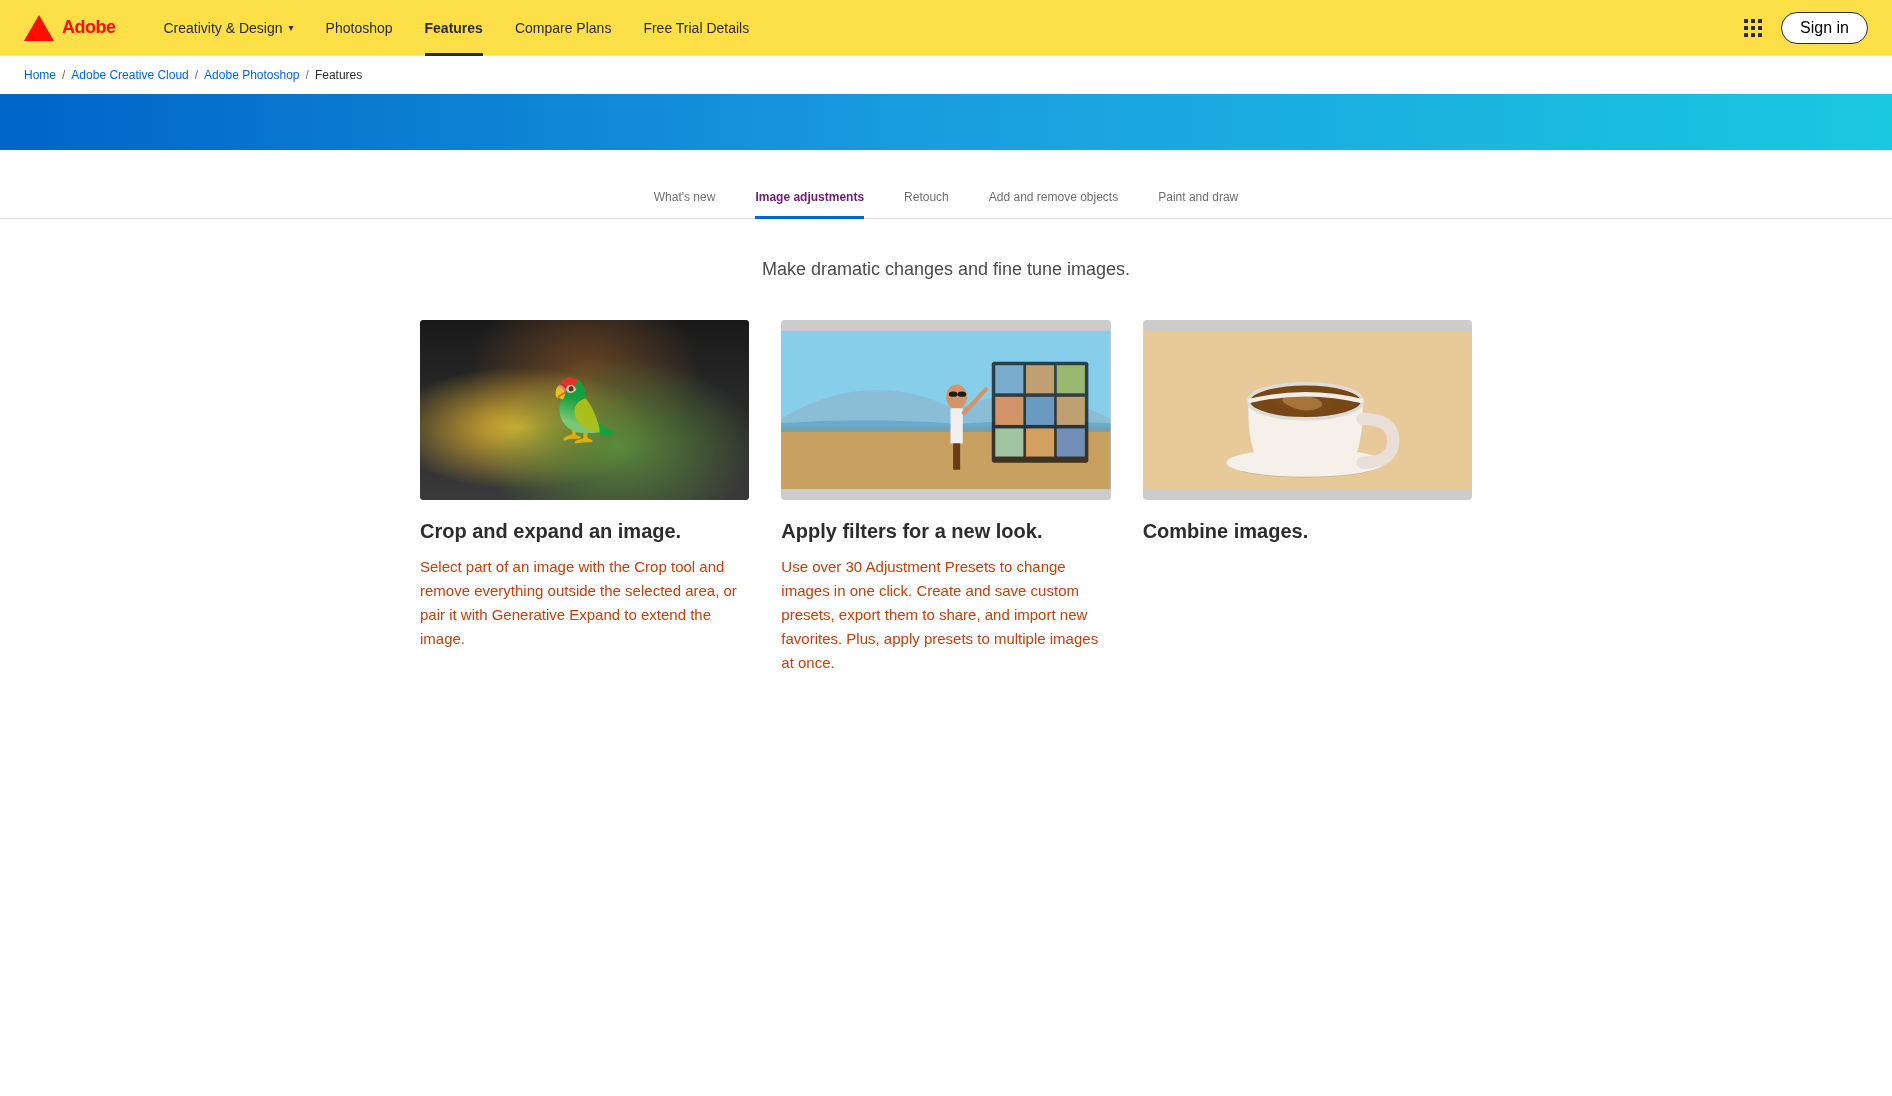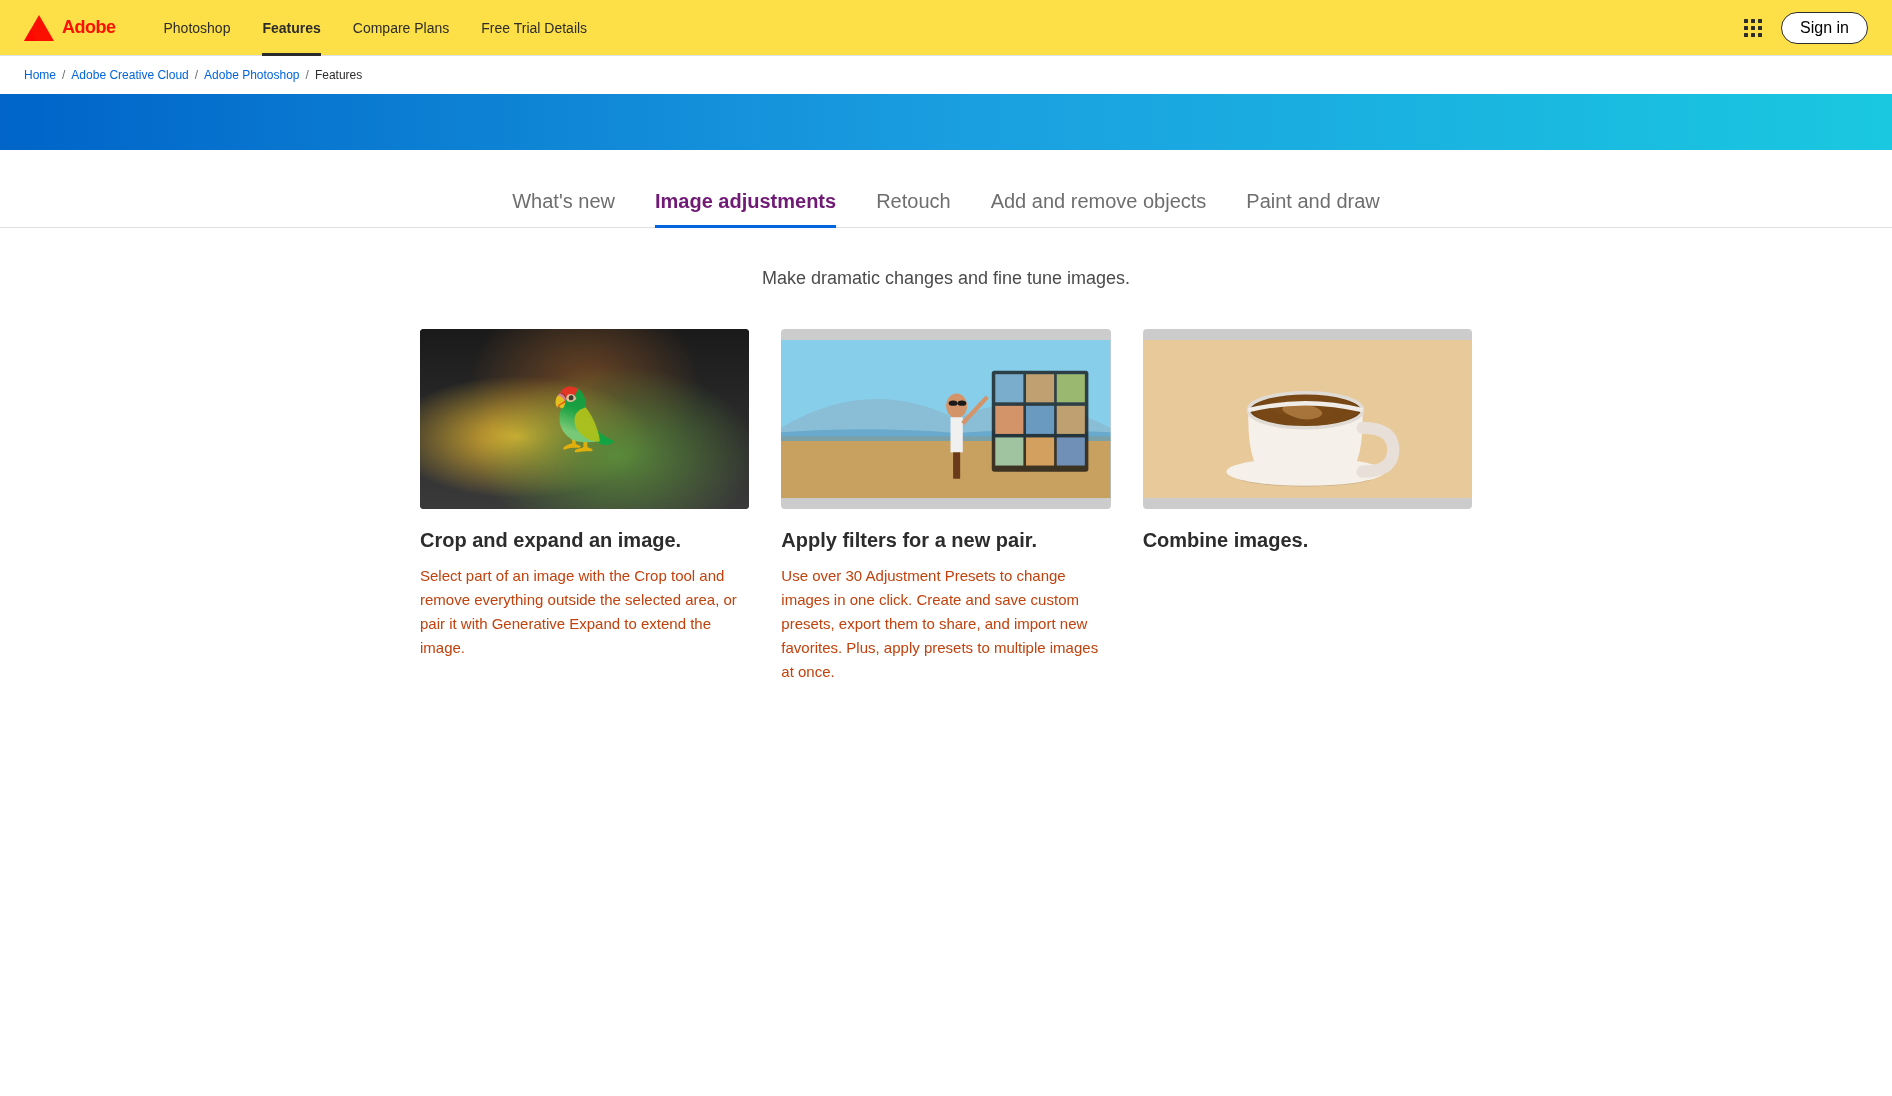--- a/index.html
+++ b/index.html
@@ -127,21 +127,21 @@
     .tabs-nav {
       display: flex;
       align-items: center;
       gap: 40px;
       border-bottom: 1px solid #e0e0e0;
       width: 100%;
       justify-content: center;
       padding-bottom: 0;
     }
     .tab-item {
-      font-size: 20px;
+      font-size: 12px;
       color: #6e6e6e;
       padding-bottom: 14px;
       cursor: pointer;
       position: relative;
       white-space: nowrap;
     }
     .tab-item.active {
       color: #701a75;
       font-weight: 700;
     }
@@ -230,20 +230,24 @@
 <nav class="nav">
   <div class="nav-logo">
     <svg class="adobe-logo-icon" viewBox="0 0 30 26" fill="none" xmlns="http://www.w3.org/2000/svg">
       <polygon points="0,26 15,0 30,26" fill="#fa0f00"></polygon>
       <polygon points="0,26 12,26 7,14" fill="#ff0000" opacity="0.5"></polygon>
     </svg>
     <span class="nav-brand">Adobe</span>
   </div>
 
   <div class="nav-links">
+    <a class="nav-link creativity">
+      <span>Creativity &amp; Design</span>
+      <span style="font-size:10px; margin-left:2px;">▾</span>
+    </a>
     <a class="nav-link">
       <span>Photoshop</span>
     </a>
     <a class="nav-link active">
       <span>Features</span>
     </a>
     <a class="nav-link">
       <span>Compare Plans</span>
     </a>
     <a class="nav-link">
@@ -376,21 +380,21 @@
         <rect x="314" y="75" width="32" height="32" fill="#bfa070"></rect>
         <rect x="244" y="111" width="32" height="32" fill="#a0c4a0"></rect>
         <rect x="279" y="111" width="32" height="32" fill="#d4a060"></rect>
         <rect x="314" y="111" width="32" height="32" fill="#7090b8"></rect>
 
         <ellipse cx="196" cy="72" rx="5" ry="3" fill="#1a1a1a"></ellipse>
         <ellipse cx="206" cy="72" rx="5" ry="3" fill="#1a1a1a"></ellipse>
         <line x1="201" y1="72" x2="201" y2="72" stroke="#1a1a1a" stroke-width="2"></line>
       </svg>
     </div>
-    <h3 class="card-title">Apply filters for a new pair.</h3>
+    <h3 class="card-title">Apply filters for a new look.</h3>
     <p class="card-desc">Use over 30 Adjustment Presets to change images in one click. Create and save custom presets, export them to share, and import new favorites. Plus, apply presets to multiple images at once.</p>
   </div>
 
   <div class="card">
     <div class="card-image-wrap">
       <svg width="100%" height="100%" viewBox="0 0 375 180" xmlns="http://www.w3.org/2000/svg">
 
         <rect width="375" height="180" fill="#e8c99a"></rect>
 
         <ellipse cx="185" cy="155" rx="80" ry="12" fill="rgba(0,0,0,0.12)"></ellipse>

